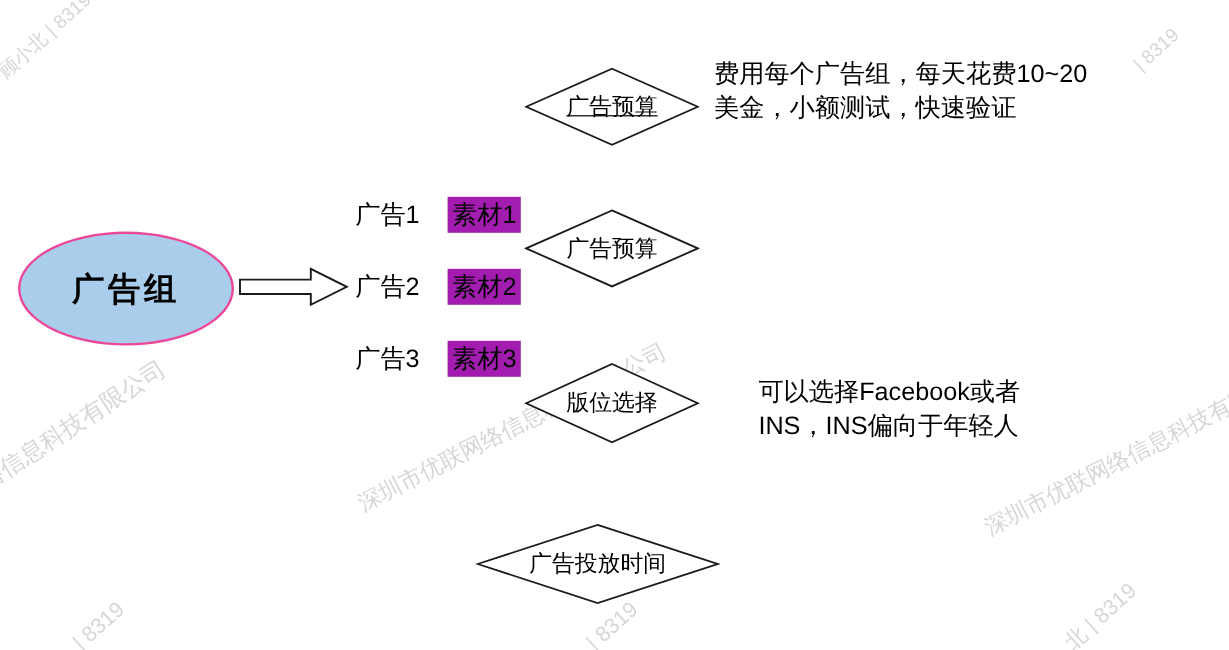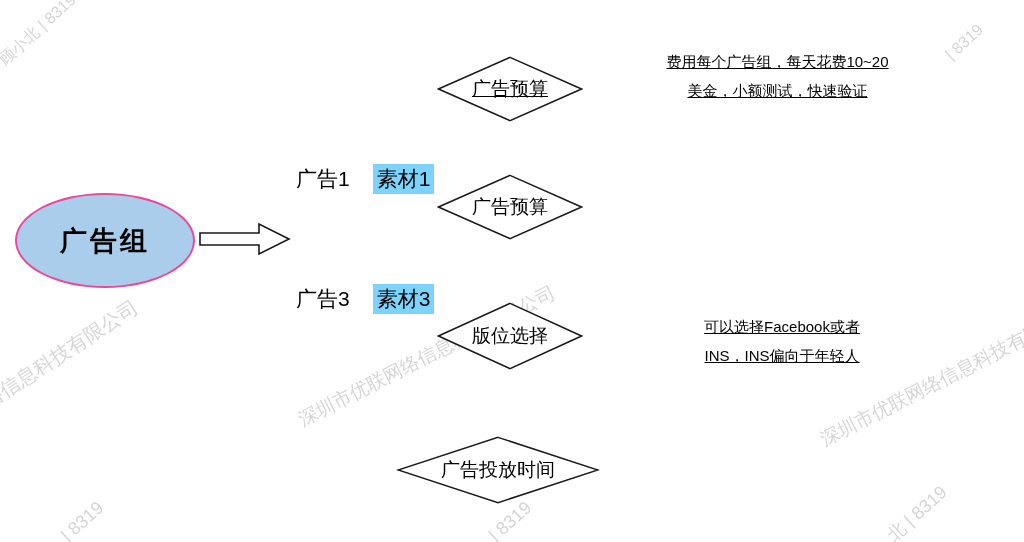--- a/index.html
+++ b/index.html
@@ -21,33 +21,33 @@
           font-size:27px; font-weight:bold; letter-spacing:3px; }
 
   
   .arrow { position:absolute; left:199px; top:221px; }
 
   
   .ad-row { position:absolute; left:296px; font-size:21px; display:flex; gap:23px; align-items:center; white-space:nowrap; }
   .ad-row.r1 { top:164px; }
   .ad-row.r2 { top:224px; }
   .ad-row.r3 { top:284px; }
-  .ad-material { background:#7dd3fc; padding:1px 4px; }
+  .ad-material { background:#a21caf; padding:1px 4px; }
 
   
   .diamond { position:absolute; display:flex; align-items:center; justify-content:center; }
   .diamond svg { position:absolute; left:0; top:0; width:100%; height:100%; }
   .diamond .lbl { position:relative; font-size:19px; white-space:nowrap; }
   .d1 { left:437px; top:56px;  width:146px; height:66px;text-decoration:underline; }
   .d2 { left:437px; top:174px; width:146px; height:66px; }
   .d3 { left:437px; top:302px; width:146px; height:68px;align-items:center; }
   .d4 { left:396px; top:436px; width:204px; height:68px; }
 
   
-  .desc { position:absolute; font-size:15px; line-height:29px; text-align:center; white-space:pre-line;text-decoration:underline; }
+  .desc { position:absolute; font-size:21px; line-height:29px; text-align:left; white-space:pre-line; }
   .desc.t1 { left:595px; top:47px;  width:365px; }
   .desc.t2 { left:600px; top:192px; width:400px; }
   .desc.t3 { left:632px; top:312px; width:300px; }
   .desc.t4 { left:617px; top:448px; width:300px; }
 </style>
 </head>
 <body>
 
 <div class="canvas">
 
@@ -64,20 +64,24 @@
     <span>广告组</span>
   </div>
 
   <svg class="arrow" width="92" height="36" viewBox="0 0 92 36">
     <polygon points="1,12 60,12 60,3 90,18 60,33 60,24 1,24" fill="#ffffff" stroke="#1a1a1a" stroke-width="1.6" stroke-linejoin="miter"></polygon>
   </svg>
 
   <div class="ad-row r1">
     <span class="ad-name">广告1</span>
     <span class="ad-material">素材1</span>
+  </div>
+  <div class="ad-row r2">
+    <span class="ad-name">广告2</span>
+    <span class="ad-material">素材2</span>
   </div>
   <div class="ad-row r3">
     <span class="ad-name">广告3</span>
     <span class="ad-material">素材3</span>
   </div>
 
   <div class="diamond d1">
     <svg viewBox="0 0 100 50" preserveAspectRatio="none">
       <polygon points="50,1 99,25 50,49 1,25" fill="#ffffff" stroke="#1a1a1a" stroke-width="1.5" vector-effect="non-scaling-stroke"></polygon>
     </svg>

